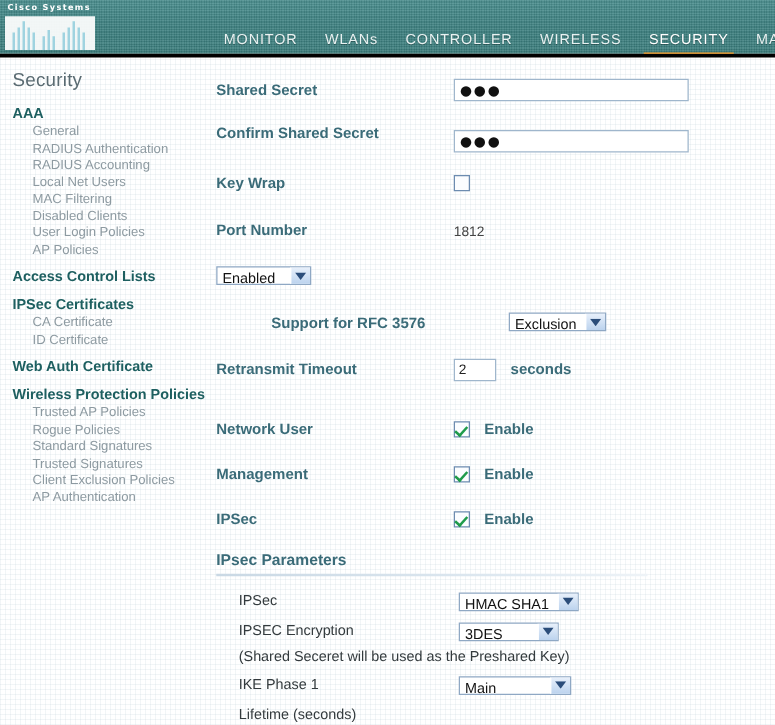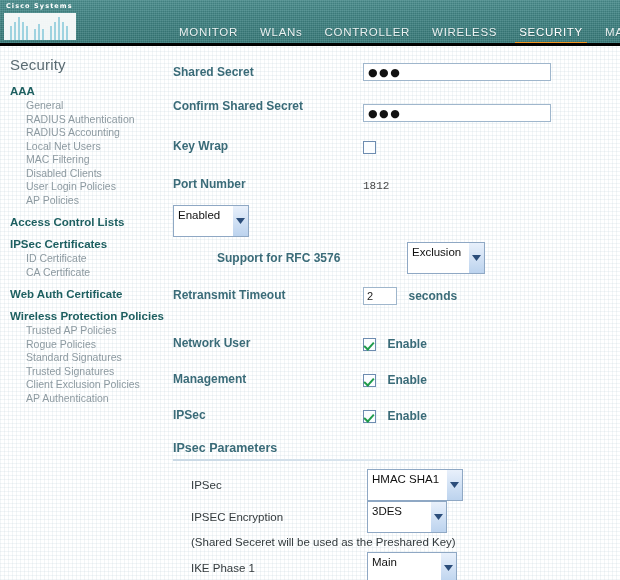--- a/index.html
+++ b/index.html
@@ -165,21 +165,20 @@
     letter-spacing: 1.5px;
     padding: 1px 4px;
     line-height: 16px;
     font-family: "DejaVu Sans", sans-serif;
   }
 
   .statictext {
     font-size: 11px;
     color: #444;
     padding-top: 4px;
-    font-family: Liberation Mono, monospace;
   }
 
   
   .cbx {
     display: inline-block;
     width: 13px; height: 13px;
     border: 1px solid #6d8cb0;
     background: #fbfdff;
     vertical-align: middle;
     position: relative;
@@ -201,21 +200,21 @@
     margin-left: 7px;
     vertical-align: middle;
   }
 
   
   .sel {
     display: inline-flex;
     align-items: stretch;
     border: 1px solid #8fa8c4;
     background: #ffffff;
-    height: 32px;
+    height: 15px;
     cursor: pointer;
     vertical-align: middle;
   }
   .sel-text {
     font-size: 11.5px;
     color: #111;
     padding: 1px 6px 0 4px;
     line-height: 17px;
     white-space: nowrap;
     flex: 1;
@@ -321,22 +320,22 @@
       <div class="side-item">RADIUS Accounting</div>
       <div class="side-item">Local Net Users</div>
       <div class="side-item">MAC Filtering</div>
       <div class="side-item">Disabled Clients</div>
       <div class="side-item">User Login Policies</div>
       <div class="side-item">AP Policies</div>
 
       <div class="side-group-head">Access Control Lists</div>
 
       <div class="side-group-head">IPSec Certificates</div>
+      <div class="side-item">CA Certificate</div>
       <div class="side-item">ID Certificate</div>
-      <div class="side-item">CA Certificate</div>
 
       <div class="side-group-head">Web Auth Certificate</div>
 
       <div class="side-group-head">Wireless Protection Policies</div>
       <div class="side-item">Trusted AP Policies</div>
       <div class="side-item">Rogue Policies</div>
       <div class="side-item">Standard Signatures</div>
       <div class="side-item">Trusted Signatures</div>
       <div class="side-item">Client Exclusion Policies</div>
       <div class="side-item">AP Authentication</div>

